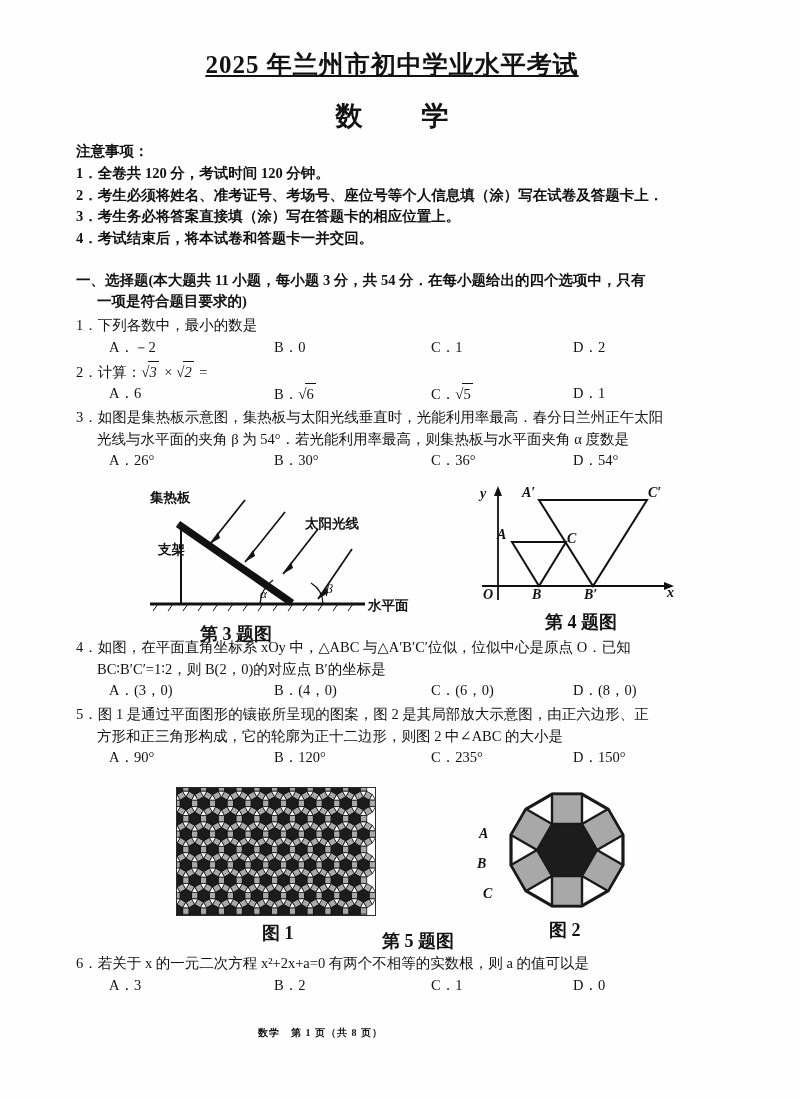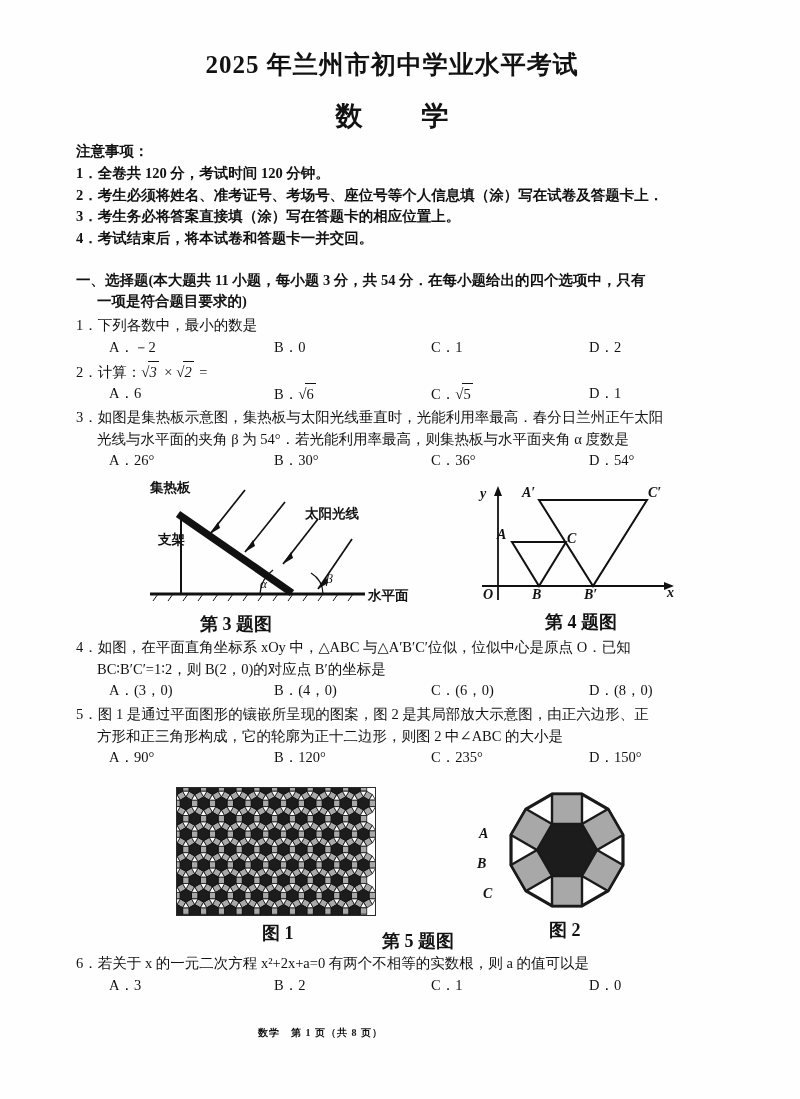--- a/index.html
+++ b/index.html
@@ -25,20 +25,21 @@
   }
 
   
   .exam-title {
     text-align: center;
     font-size: 25px;
     font-weight: bold;
     letter-spacing: 1px;
     margin: 48px 16px 0 0;
     font-family: "Liberation Serif", "DejaVu Serif", serif;
+    text-decoration: underline;
   }
   .subject-title {
     text-align: center;
     font-size: 27px;
     font-weight: bold;
     letter-spacing: 16px;
     margin: 17px 0 0 0;
   }
 
   
@@ -99,21 +100,21 @@
     padding-left: 21px;
   }
   .opt {
     position: absolute;
     font-size: 14.5px;
     white-space: nowrap;
   }
   .opt.o0 { left: 33px; }
   .opt.o1 { left: 198px; }
   .opt.o2 { left: 355px; }
-  .opt.o3 { left: 513px; }
+  .opt.o3 { left: 497px; }
 
   i.mi { font-style: italic; font-family: "Liberation Serif", serif; }
 
   
   .sqrt {
     display: inline-block;
     position: relative;
     padding: 0 2px 0 0;
   }
   .sqrt > .rad { font-size: 15px; }
@@ -124,21 +125,21 @@
     margin-left: -1px;
   }
   .fig-cap {
     position: absolute;
     font-size: 18px;
     font-weight: bold;
     white-space: nowrap;
   }
 
   
-  #fig3 { position: absolute; left: 140px; top: 484px; width: 300px; height: 128px; }
+  #fig3 { position: absolute; left: 140px; top: 494px; width: 300px; height: 128px; }
   .f3-label {
     position: absolute;
     font-size: 13.5px;
     font-weight: bold;
     white-space: nowrap;
     line-height: 15px;
   }
   .f3-label.vert {
     width: 15px;
     line-height: 16px;

